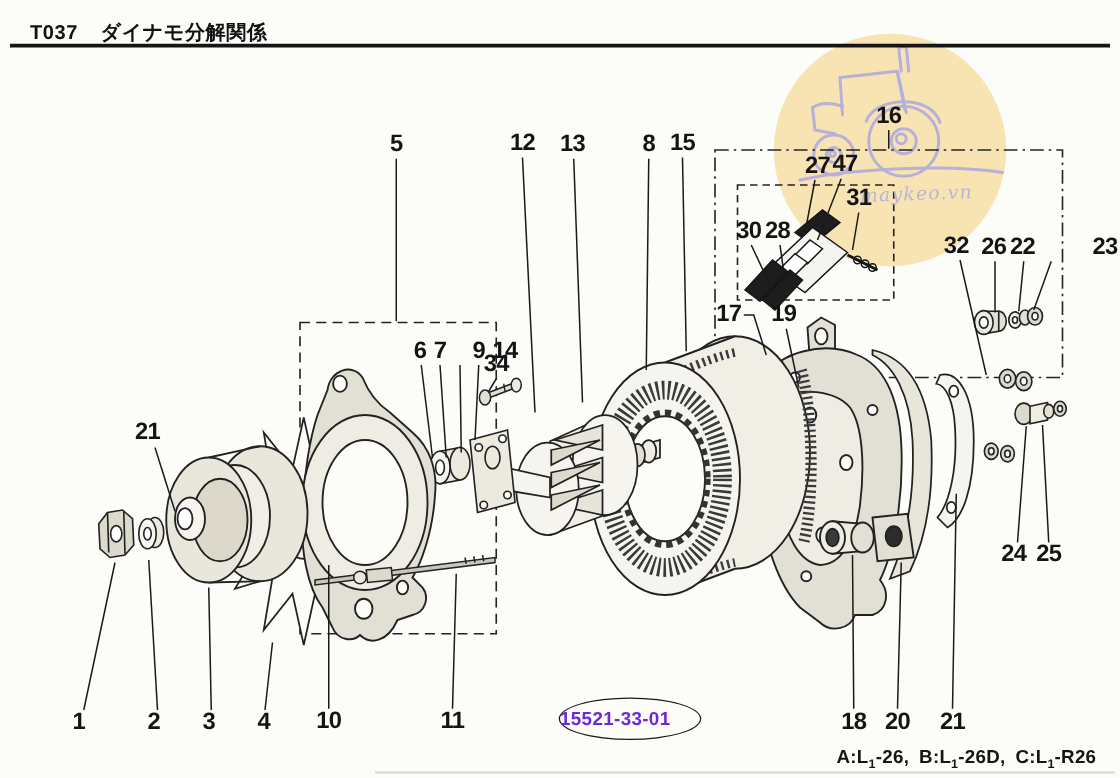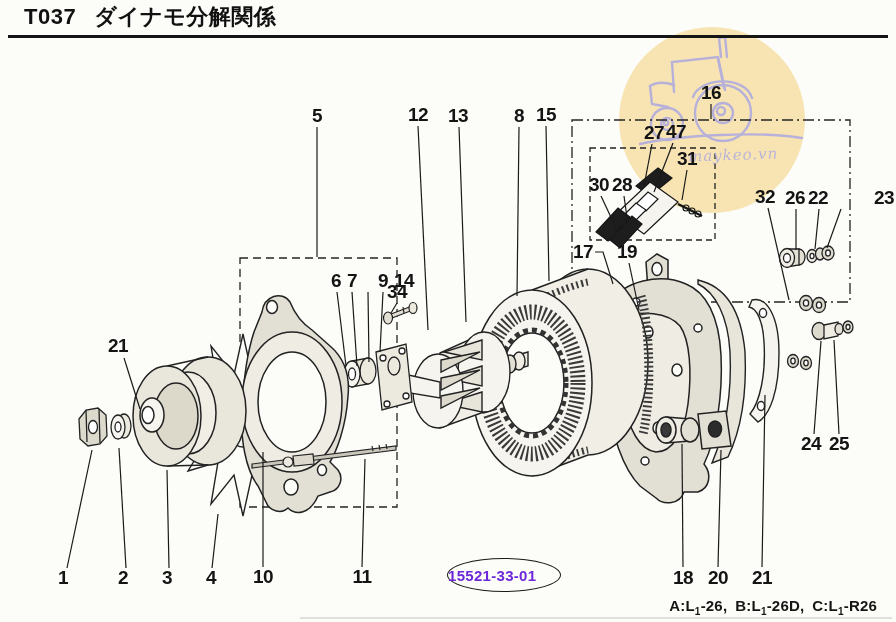--- a/index.html
+++ b/index.html
@@ -3,22 +3,22 @@
 <meta charset="utf-8">
 <style>
   html,body{margin:0;padding:0;}
   body{
     width:896px;height:622px;position:relative;overflow:hidden;
     background:#fcfcf9;
     font-family:"Liberation Sans", sans-serif;
   }
   .stage{position:absolute;left:0;top:0;width:896px;height:622px;}
   .title-block{
-    position:absolute;left:24px;top:2px;
-    font-size:22px;font-weight:bold;color:#111;
+    position:absolute;left:24px;top:16px;
+    font-size:16px;font-weight:bold;color:#111;
     letter-spacing:0.5px;white-space:nowrap;
   }
   .title-block .jp{margin-left:18px;}
   .title-rule{
     position:absolute;left:8px;top:35px;width:880px;height:2.5px;background:#151515;
   }
   .callout{
     position:absolute;transform:translate(-50%,-50%);
     font-size:19px;font-weight:bold;color:#141414;letter-spacing:-0.5px;
     white-space:nowrap;

